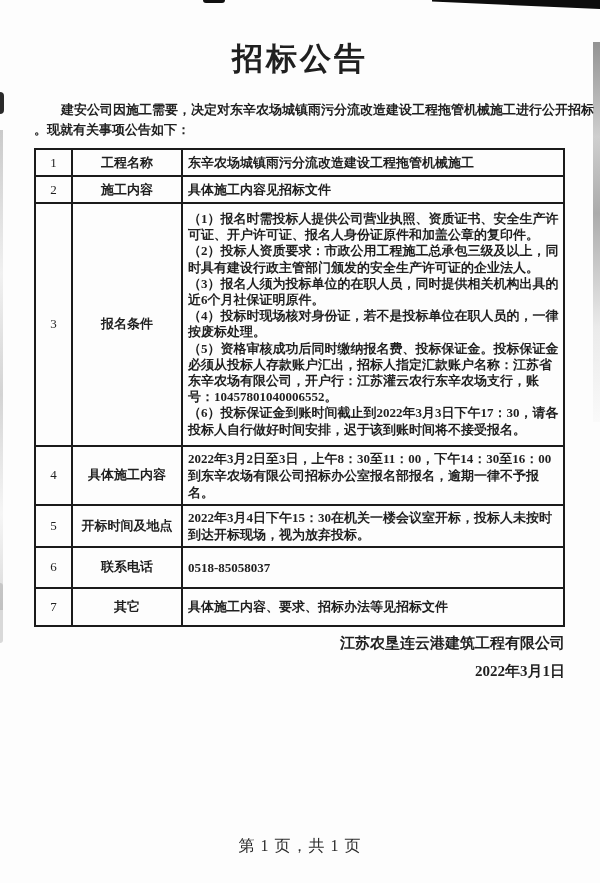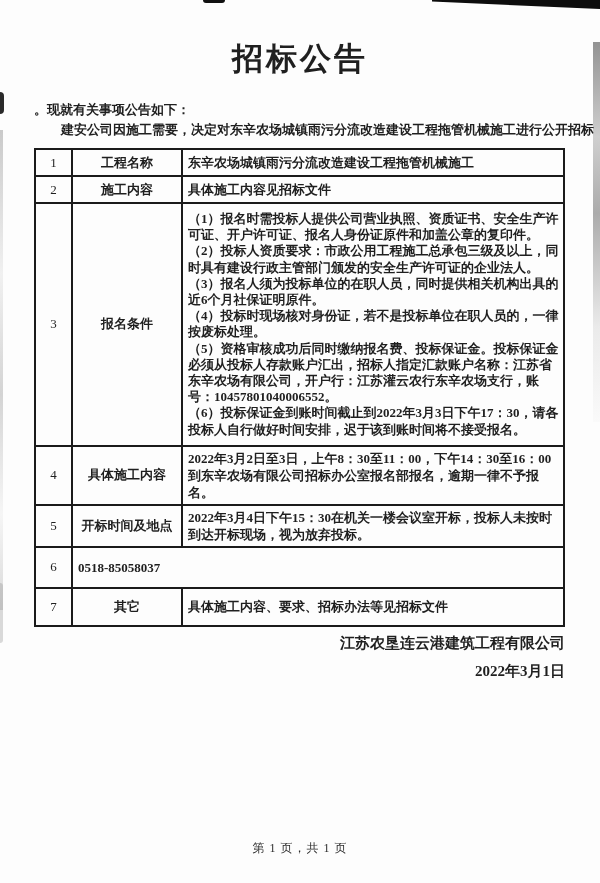--- a/index.html
+++ b/index.html
@@ -77,41 +77,41 @@
 
   
   .signature { margin:7px 35px 0 0; text-align:right; font-size:15px; font-weight:700; line-height:18px; }
   .signature .company { }
   .signature .date { margin-top:10px; }
 
   
   .page-footer {
     position:absolute; left:0; right:0; bottom:26px;
     text-align:center;
-    font-size:12px; font-weight:400; color:#2b2b2b;
+    font-size:16px; font-weight:400; color:#2b2b2b;
     letter-spacing:1px;
   }
 </style>
 </head>
 <body>
 
 <div class="page">
 
   <div class="artifact art-top-wedge"></div>
   <div class="artifact art-top-sliver"></div>
   <div class="artifact art-left-nub"></div>
   <div class="artifact art-left-smudge"></div>
   <div class="artifact art-right-streak"></div>
   <div class="artifact art-bottom-left"></div>
 
   <div class="title">招标公告</div>
 
   <div class="intro">
+    <div class="intro-line first">建安公司因施工需要，决定对东辛农场城镇雨污分流改造建设工程拖管机械施工进行公开招标</div>
     <div class="intro-line">。现就有关事项公告如下：</div>
-    <div class="intro-line first">建安公司因施工需要，决定对东辛农场城镇雨污分流改造建设工程拖管机械施工进行公开招标</div>
   </div>
 
   <div class="doc-table">
 
     <div class="t-row r1">
       <div class="cell num">1</div>
       <div class="cell label">工程名称</div>
       <div class="cell content">
         <div>东辛农场城镇雨污分流改造建设工程拖管机械施工</div>
       </div>
@@ -149,20 +149,21 @@
     <div class="t-row r5">
       <div class="cell num">5</div>
       <div class="cell label">开标时间及地点</div>
       <div class="cell content">
         <div>2022年3月4日下午15：30在机关一楼会议室开标，投标人未按时到达开标现场，视为放弃投标。</div>
       </div>
     </div>
 
     <div class="t-row r6">
       <div class="cell num">6</div>
+      <div class="cell label">联系电话</div>
       <div class="cell content">
         <div>0518-85058037</div>
       </div>
     </div>
 
     <div class="t-row r7">
       <div class="cell num">7</div>
       <div class="cell label">其它</div>
       <div class="cell content">
         <div>具体施工内容、要求、招标办法等见招标文件</div>

